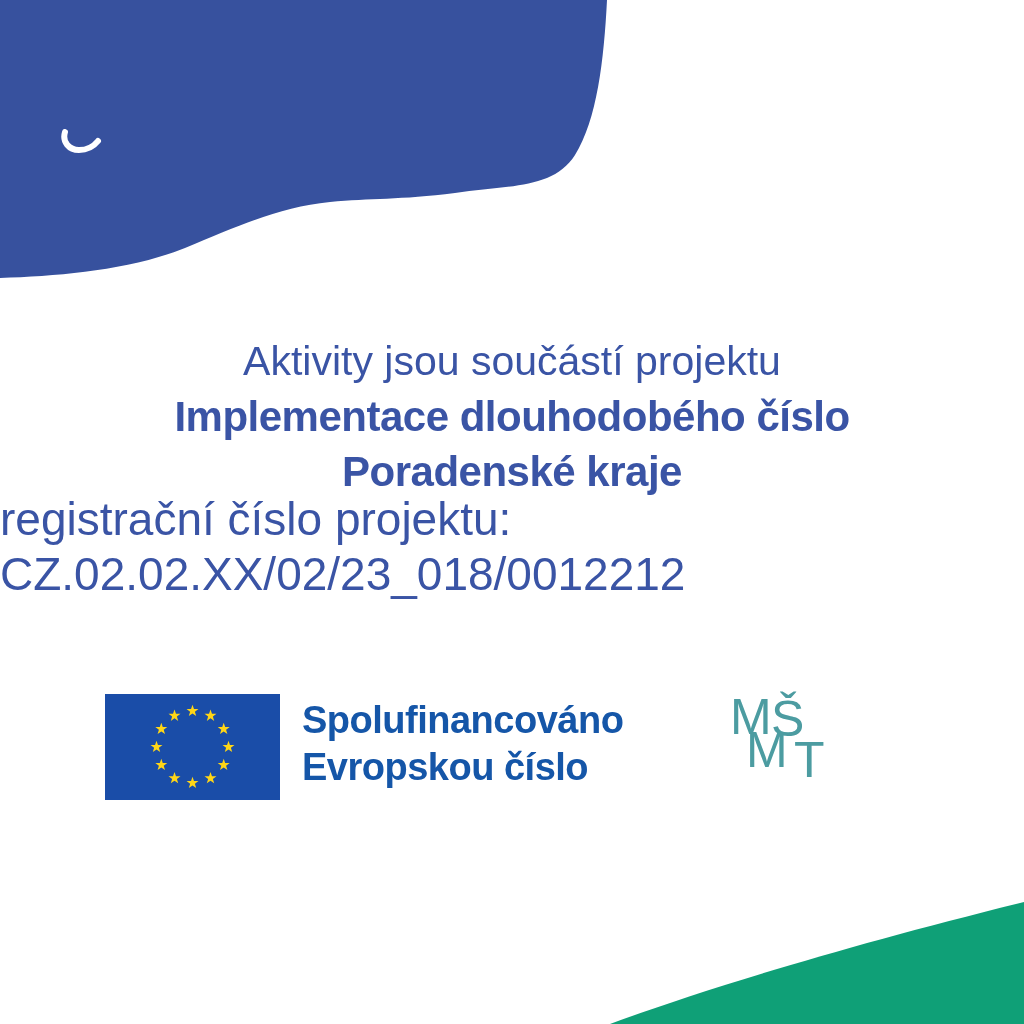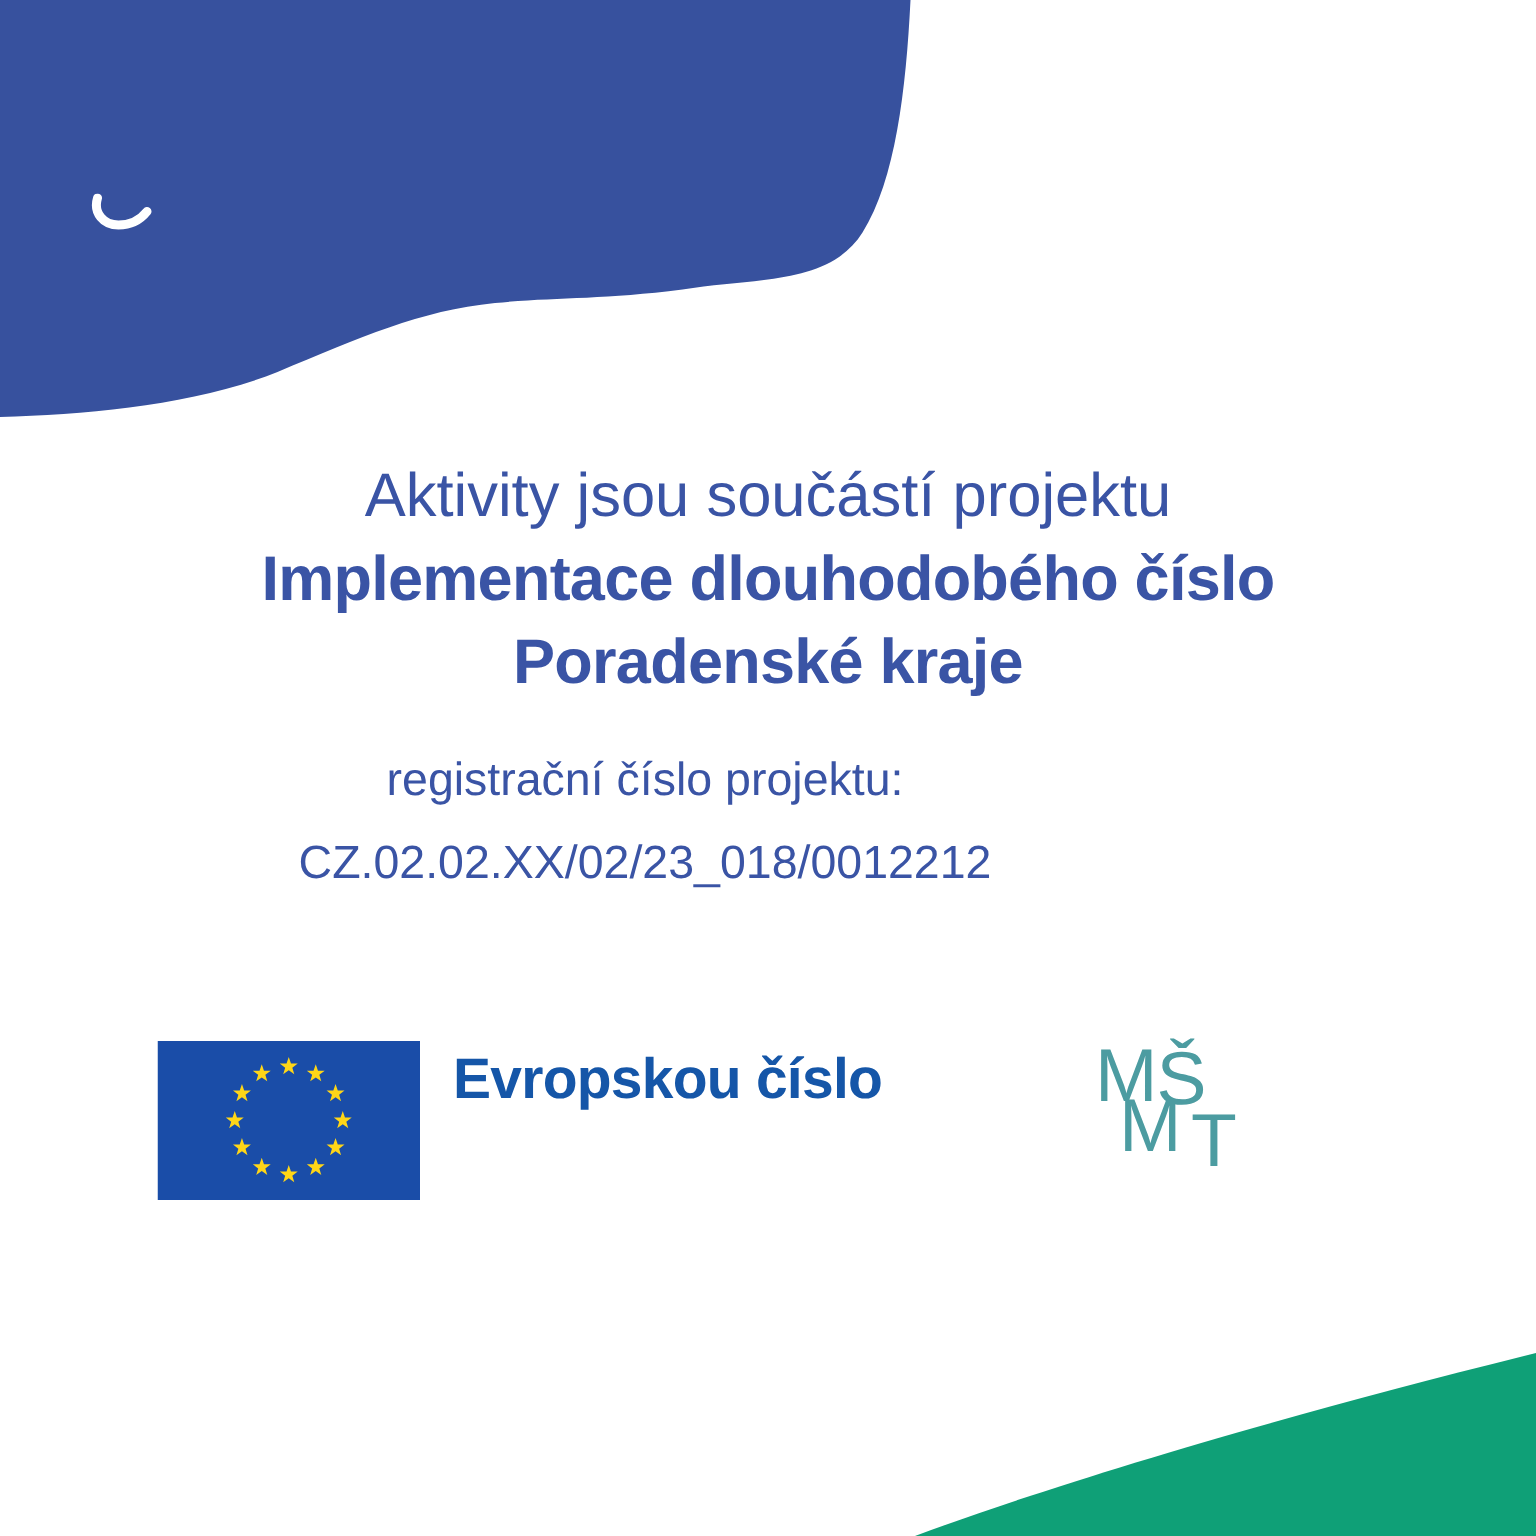--- a/index.html
+++ b/index.html
@@ -27,30 +27,29 @@
 
   
   .project-block {
     position: absolute;
     left: 0;
     top: 303px;
     width: 1024px;
     text-align: center;
     color: #3A54A5;
   }
-  .project-intro { font-size: 41px; line-height: 55px; font-weight: normal; }
+  .project-intro { font-size: 41px; line-height: 55px; font-weight: normal; margin-top: 31px; }
   .project-title { font-size: 42px; line-height: 55px; font-weight: bold; letter-spacing: -0.5px; }
   .reg-block {
     position: absolute;
     left: 0;
     top: 492px;
     width: 860px;
-    text-align: center;
     color: #3A54A5;
-    font-size: 31px;
+    font-size: 46px;
     line-height: 55px;
   }
 
   
   .eu-flag { position: absolute; left: 105px; top: 694px; }
   .eu-caption {
     position: absolute;
     left: 302px;
     top: 697px;
     color: #1556A8;
@@ -124,20 +123,21 @@
     <use href="#eu-star" x="118.7" y="71"></use>
     <use href="#eu-star" x="105.5" y="84.2"></use>
     <use href="#eu-star" x="87.5" y="89"></use>
     <use href="#eu-star" x="69.5" y="84.2"></use>
     <use href="#eu-star" x="56.3" y="71"></use>
     <use href="#eu-star" x="51.5" y="53"></use>
     <use href="#eu-star" x="56.3" y="35"></use>
     <use href="#eu-star" x="69.5" y="21.8"></use>
   </svg>
   <div class="eu-caption">
+    <div>Spolufinancováno</div>
     <div>Evropskou číslo</div>
   </div>
 
   <svg class="msmt-monogram-svg" width="200" height="130" viewBox="0 0 200 130" aria-hidden="true">
     <text x="30" y="62">M</text>
     <text x="71" y="64">Š</text>
     <text x="46" y="95">M</text>
     <text x="94" y="105">T</text>
   </svg>
   <div class="msmt-caption">

